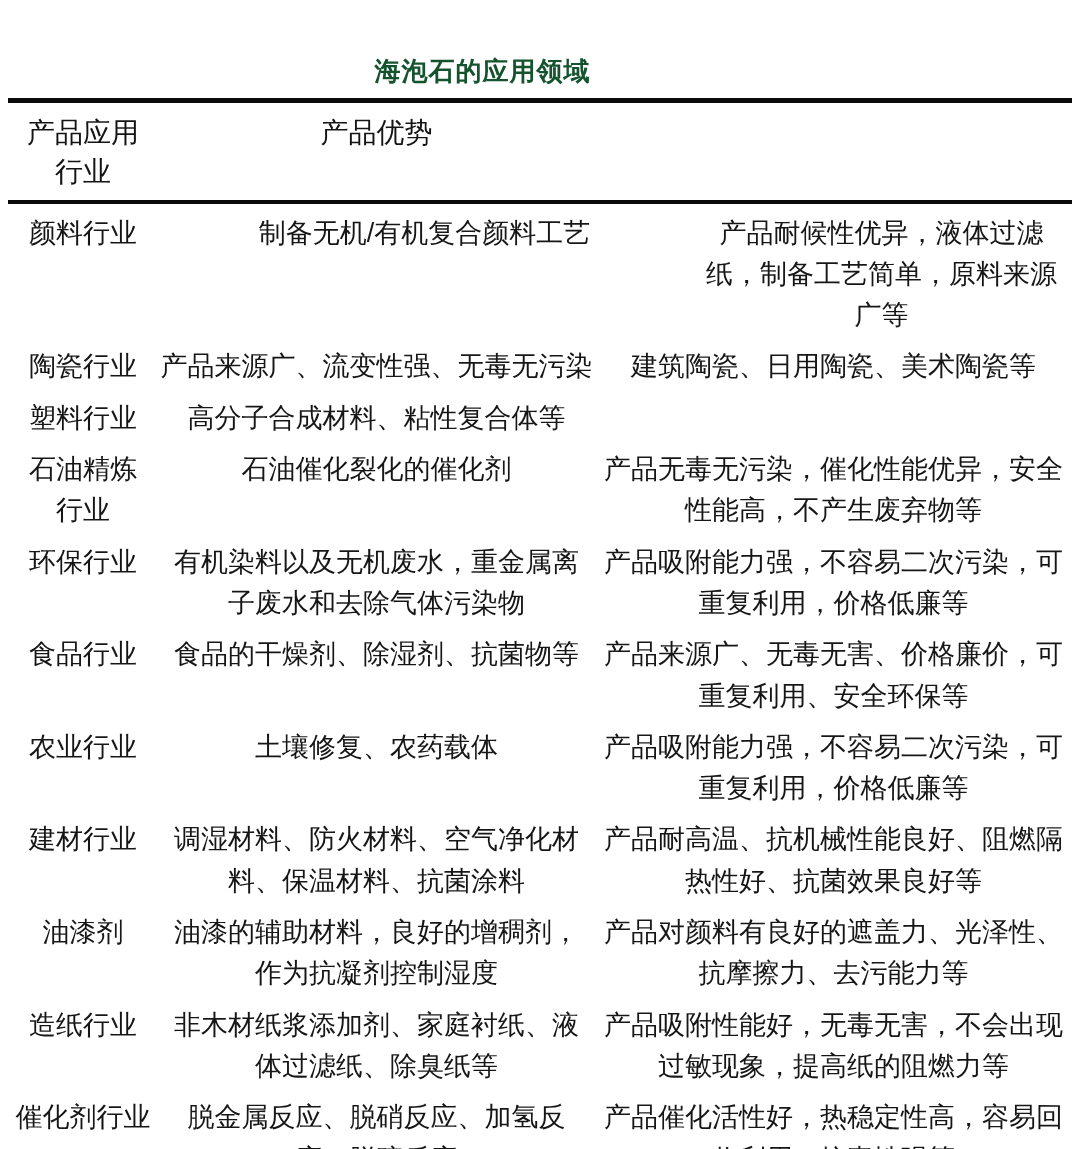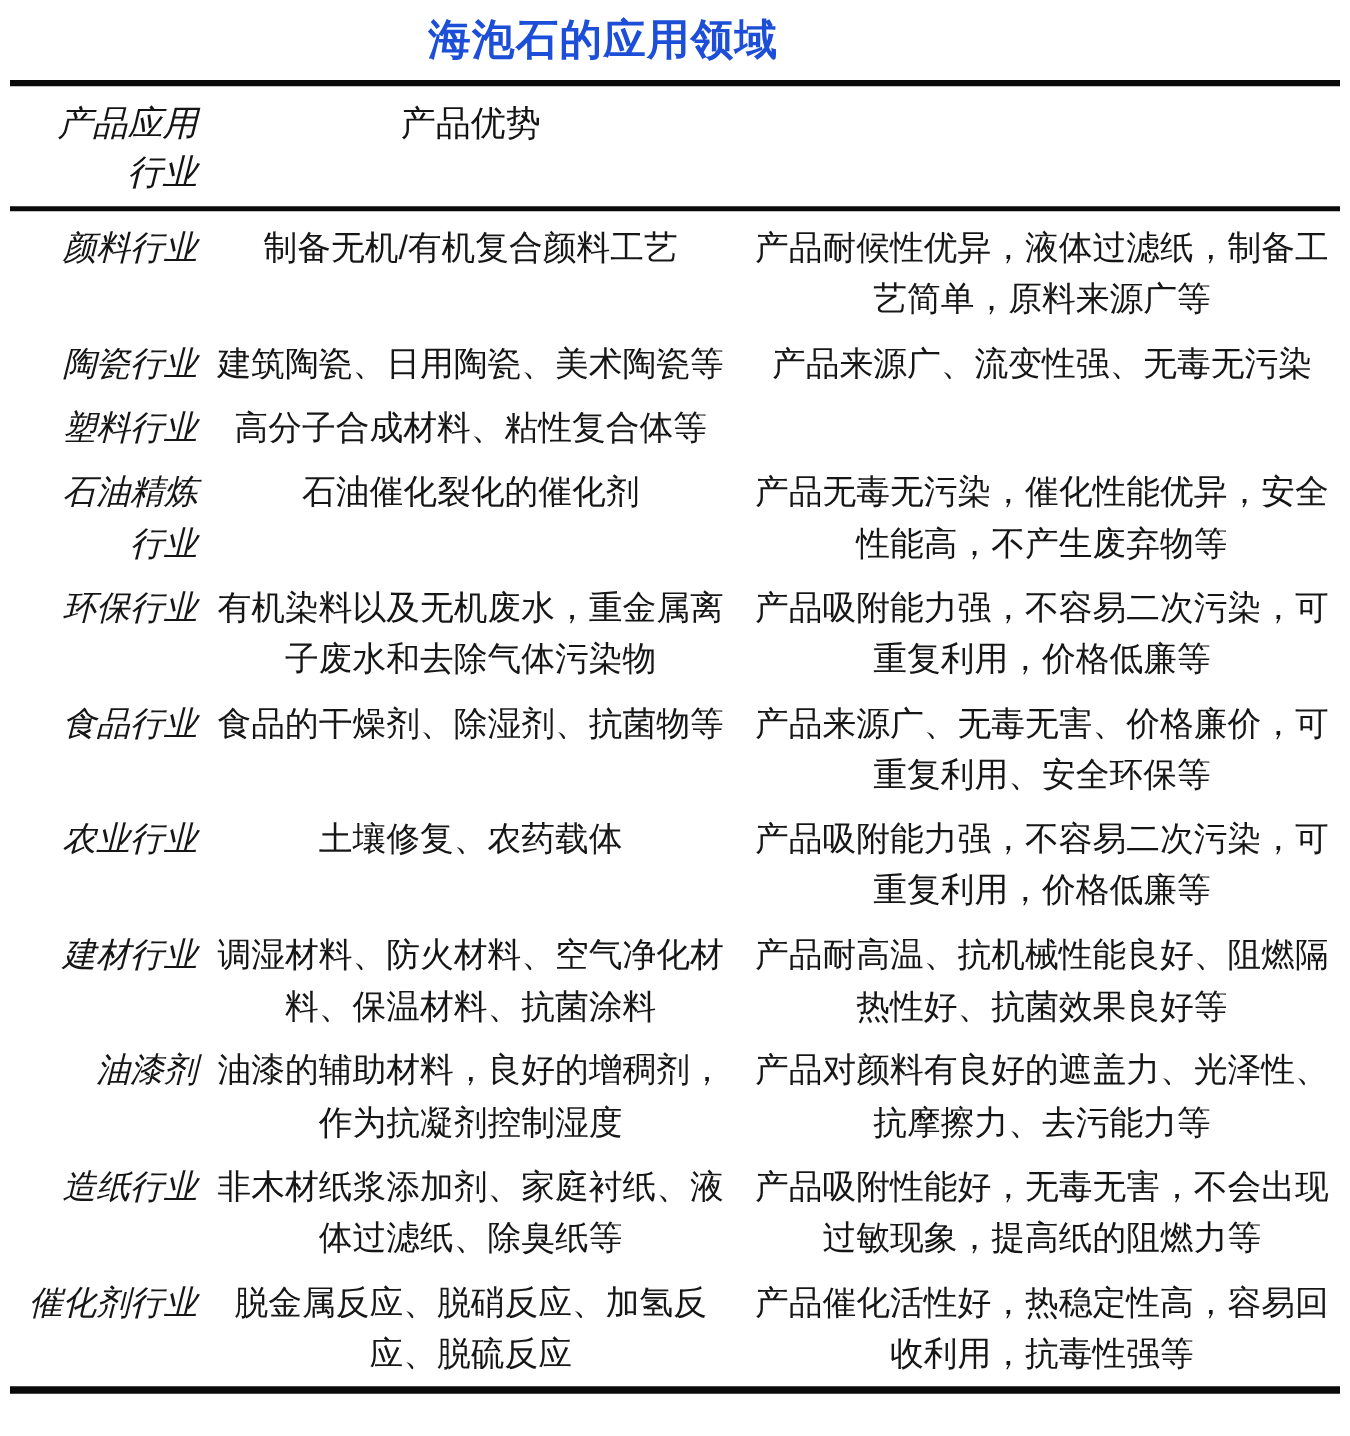--- a/index.html
+++ b/index.html
@@ -13,26 +13,27 @@
     overflow: hidden;
     color: #111111;
     font-family: "Liberation Sans", "DejaVu Sans", sans-serif;
     -webkit-font-smoothing: antialiased;
   }
   .page {
     padding: 6px 8px 0 8px;
   }
   .title {
     text-align: center;
-    font-size: 34px;
+    font-size: 26px;
     font-weight: 700;
     line-height: 1.2;
     letter-spacing: 1px;
     padding: 6px 115px 11px 0;
-    color: #1d4ed8;
+    color: #14532d;
+    margin-top: 44px;
   }
   .table {
     border-top: 5px solid #0a0a0a;
     border-bottom: 6px solid #0a0a0a;
   }
   .thead {
     display: grid;
     grid-template-columns: 150px 437px 1fr;
     border-bottom: 4px solid #0a0a0a;
     padding: 10px 0 8px 0;
@@ -41,26 +42,25 @@
     color: #141414;
   }
   .row {
     display: grid;
     grid-template-columns: 150px 437px 1fr;
     padding: 5px 0;
     font-size: 27px;
     line-height: 1.53;
     color: #161616;
   }
-  .tbody .row:first-child { padding-top: 9px; }
+  .tbody .row:first-child { padding-top: 9px; gap: 48px; }
   .cell { min-width: 0; }
   .c1 {
-    text-align: right;
+    text-align: center;
     white-space: pre-line;
-    font-style: italic;
   }
   .c2 {
     text-align: center;
     padding: 0 7px;
   }
   .c3 {
     text-align: center;
     padding: 0 2px;
   }
   .th { font-weight: 400; }
@@ -81,22 +81,22 @@
     </div>
 
     <div class="tbody" id="tbody">
         <div class="row">
           <div class="cell c1">颜料行业</div>
           <div class="cell c2">制备无机/有机复合颜料工艺</div>
           <div class="cell c3">产品耐候性优异，液体过滤纸，制备工艺简单，原料来源广等</div>
         </div>
         <div class="row">
           <div class="cell c1">陶瓷行业</div>
+          <div class="cell c3">产品来源广、流变性强、无毒无污染</div>
           <div class="cell c2">建筑陶瓷、日用陶瓷、美术陶瓷等</div>
-          <div class="cell c3">产品来源广、流变性强、无毒无污染</div>
         </div>
         <div class="row">
           <div class="cell c1">塑料行业</div>
           <div class="cell c2">高分子合成材料、粘性复合体等</div>
         </div>
         <div class="row">
           <div class="cell c1">石油精炼
 行业</div>
           <div class="cell c2">石油催化裂化的催化剂</div>
           <div class="cell c3">产品无毒无污染，催化性能优异，安全性能高，不产生废弃物等</div>

